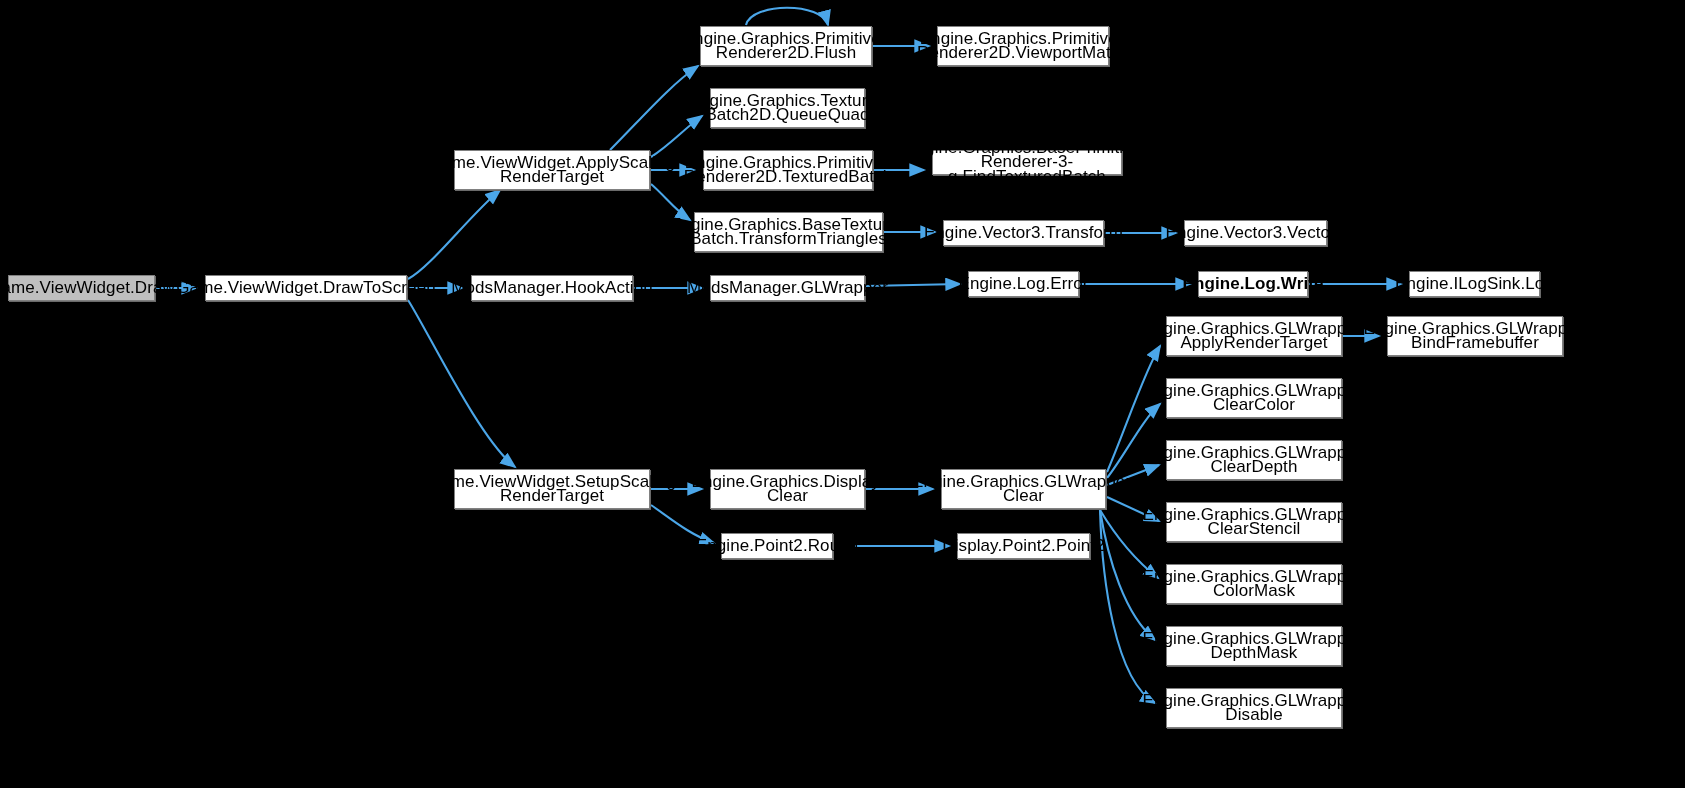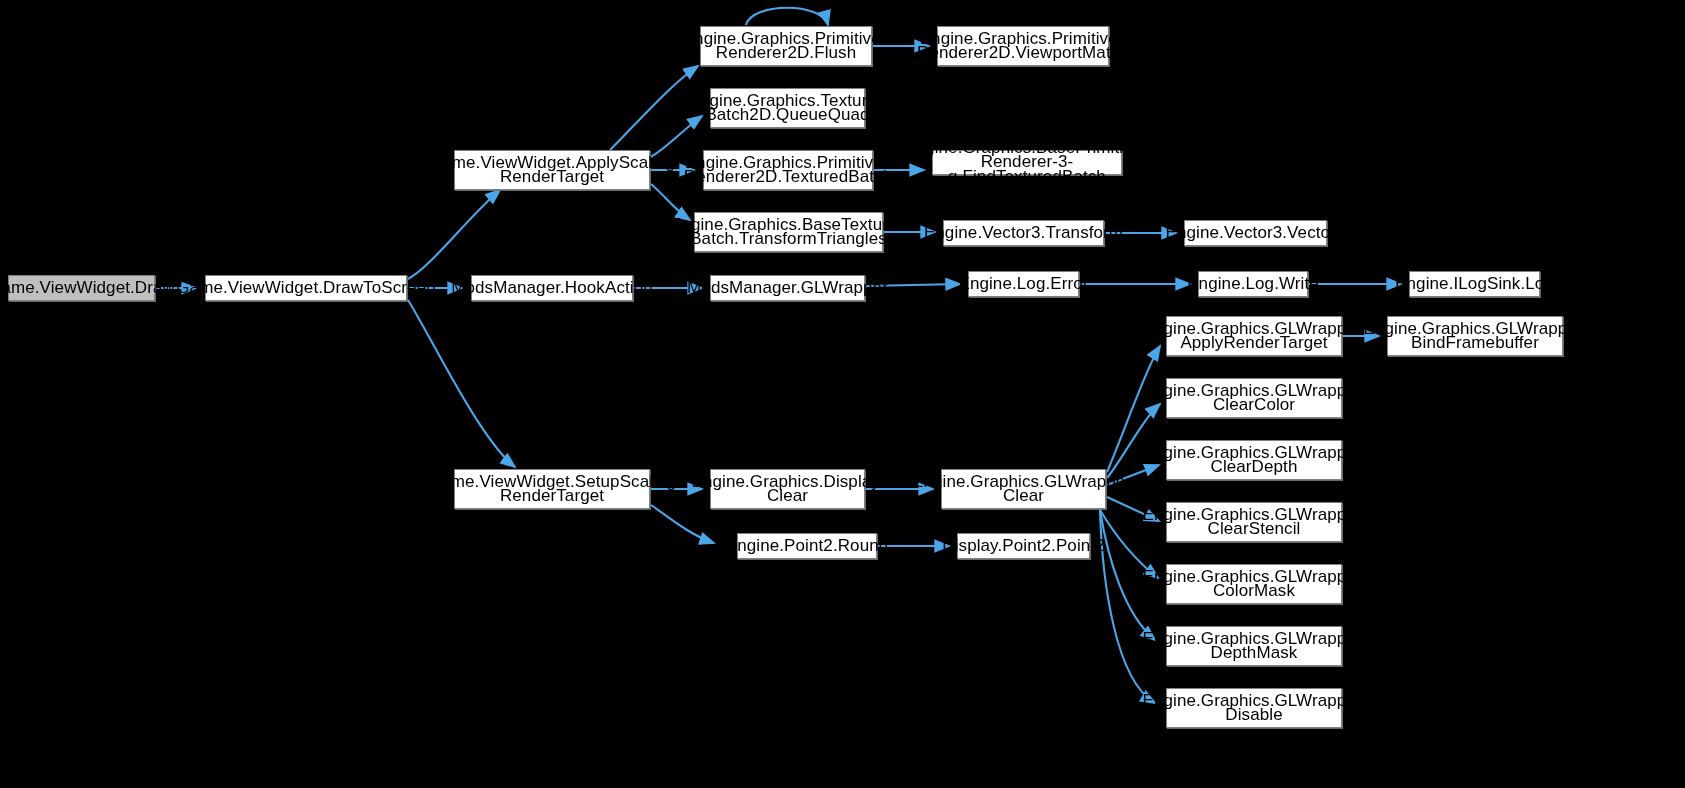--- a/index.html
+++ b/index.html
@@ -100,32 +100,32 @@
 Renderer2D.Flush</div>
       <div class="node" style="left: 710px; top: 88px; width: 155px; height: 40px;">Engine.Graphics.Textured
 Batch2D.QueueQuad</div>
       <div class="node" style="left: 703px; top: 150px; width: 170px; height: 40px;">Engine.Graphics.Primitives
 Renderer2D.TexturedBatch</div>
       <div class="node" style="left: 694px; top: 212px; width: 189px; height: 40px;">Engine.Graphics.BaseTextured
 Batch.TransformTriangles</div>
       <div class="node" style="left: 710px; top: 275px; width: 155px; height: 26px;">ModsManager.GLWrapper</div>
       <div class="node" style="left: 710px; top: 469px; width: 155px; height: 40px;">Engine.Graphics.Display.
 Clear</div>
-      <div class="node" style="left: 721px; top: 533px; width: 140px; height: 26px; margin-left: 16px;">Engine.Point2.Round</div>
+      <div class="node" style="left: 721px; top: 533px; width: 112px; height: 26px;">Engine.Point2.Round</div>
       <div class="node" style="left: 937px; top: 26px; width: 172px; height: 40px;">Engine.Graphics.Primitives
 Renderer2D.ViewportMatrix</div>
       <div class="node" style="left: 932px; top: 150px; width: 190px; height: 25px;">Engine.Graphics.BasePrimitives
 Renderer-3-g.FindTexturedBatch</div>
       <div class="node" style="left: 943px; top: 220px; width: 161px; height: 26px;">Engine.Vector3.Transform</div>
       <div class="node" style="left: 968px; top: 271px; width: 111px; height: 26px;">Engine.Log.Error</div>
       <div class="node" style="left: 941px; top: 469px; width: 165px; height: 40px;">Engine.Graphics.GLWrapper.
 Clear</div>
       <div class="node" style="left: 957px; top: 533px; width: 133px; height: 26px;">Display.Point2.Point2</div>
       <div class="node" style="left: 1184px; top: 220px; width: 143px; height: 26px;">Engine.Vector3.Vector3</div>
-      <div class="node" style="left: 1198px; top: 271px; width: 110px; height: 26px;">Engine.Log.Write</div>
+      <div class="node" style="left: 1198px; top: 271px; width: 110px; height: 26px; font-weight: bold;">Engine.Log.Write</div>
       <div class="node" style="left: 1166px; top: 316px; width: 176px; height: 40px;">Engine.Graphics.GLWrapper.
 ApplyRenderTarget</div>
       <div class="node" style="left: 1166px; top: 378px; width: 176px; height: 40px;">Engine.Graphics.GLWrapper.
 ClearColor</div>
       <div class="node" style="left: 1166px; top: 440px; width: 176px; height: 40px;">Engine.Graphics.GLWrapper.
 ClearDepth</div>
       <div class="node" style="left: 1166px; top: 502px; width: 176px; height: 40px;">Engine.Graphics.GLWrapper.
 ClearStencil</div>
       <div class="node" style="left: 1166px; top: 564px; width: 176px; height: 40px;">Engine.Graphics.GLWrapper.
 ColorMask</div>

